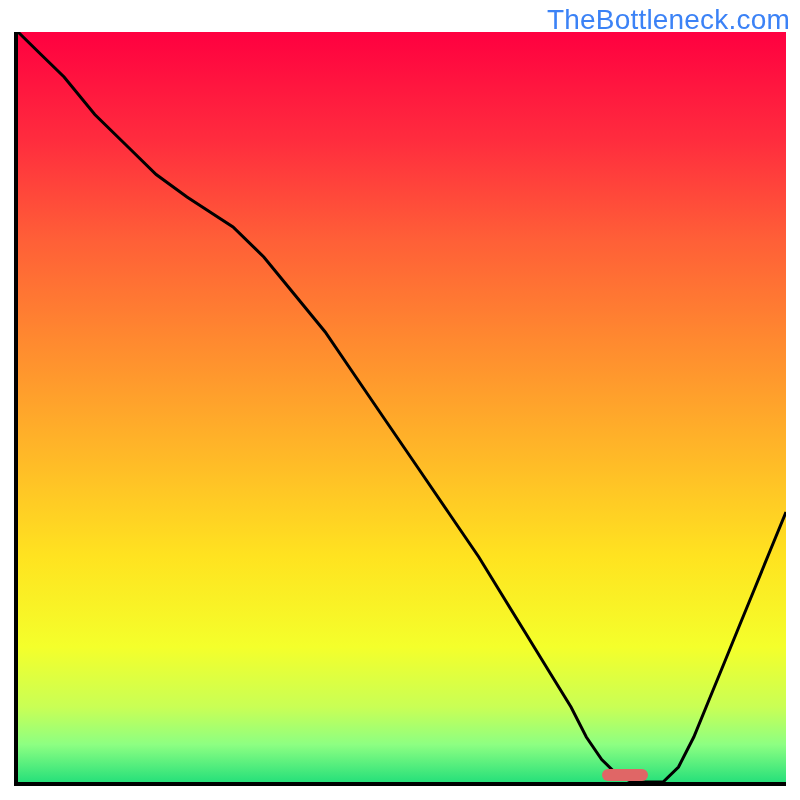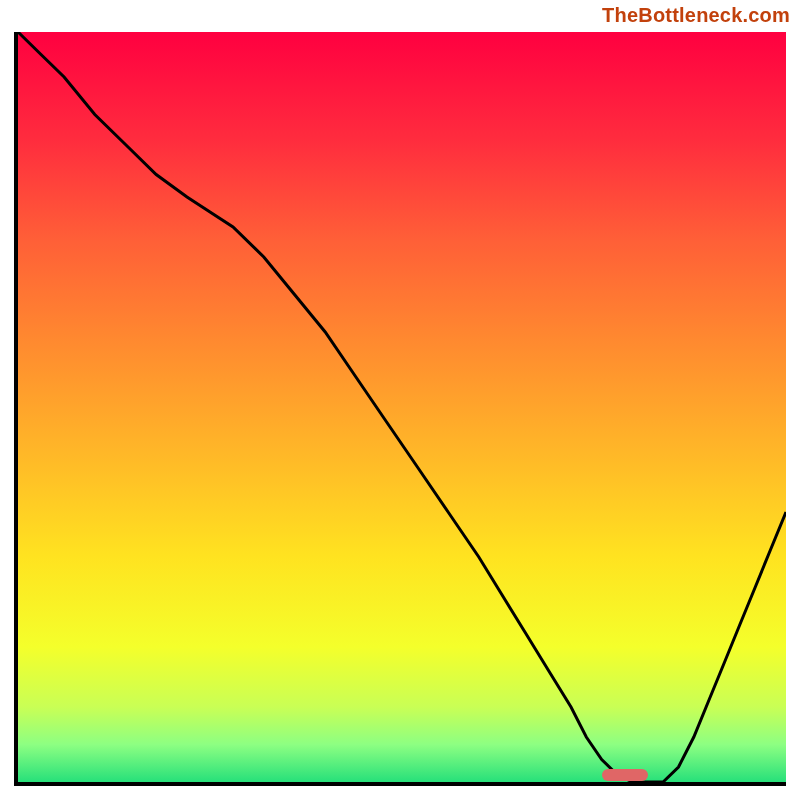--- a/index.html
+++ b/index.html
@@ -14,23 +14,23 @@
   .outer {
     position: relative;
     width: 800px;
     height: 800px;
     background: #ffffff;
   }
   .watermark {
     position: absolute;
     top: 4px;
     right: 10px;
-    color: #c2410c;
-    font-size: 20px;
-    font-weight: 700;
+    color: #3b82f6;
+    font-size: 28px;
+    font-weight: 400;
     letter-spacing: 0.2px;
     font-family: Arial, Helvetica, sans-serif;
   }
   .plot-area {
     position: absolute;
     left: 14px;
     top: 32px;
     width: 772px;
     height: 754px;
     border-left: 4px solid #000000;

